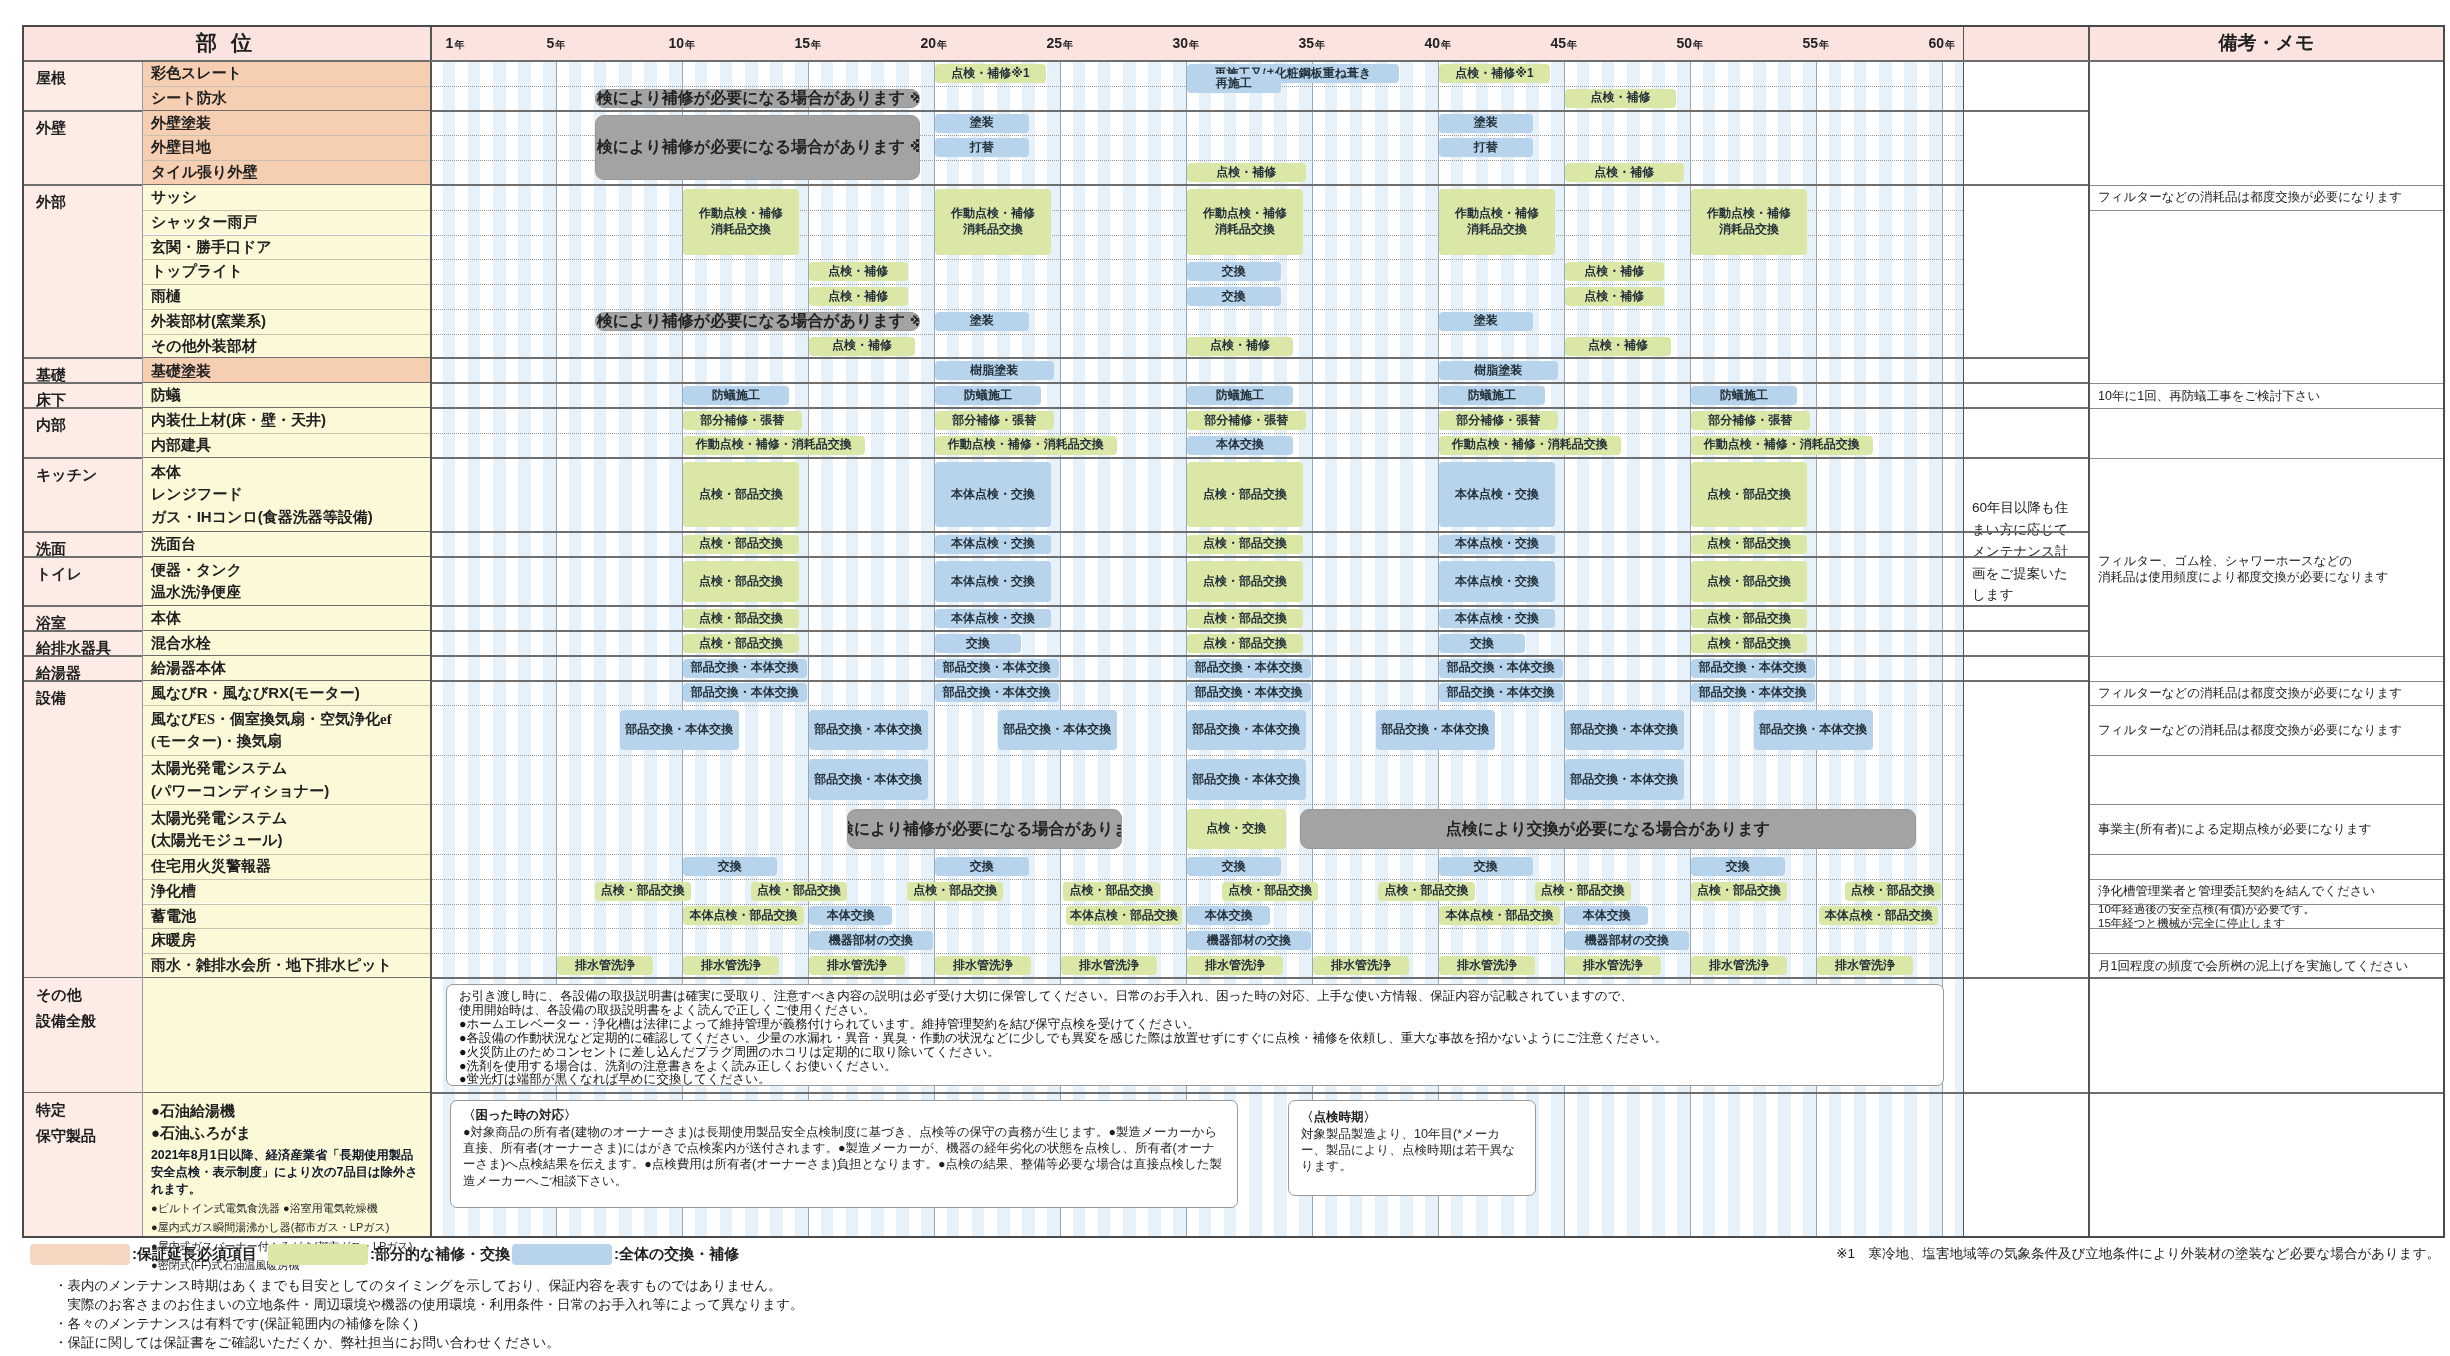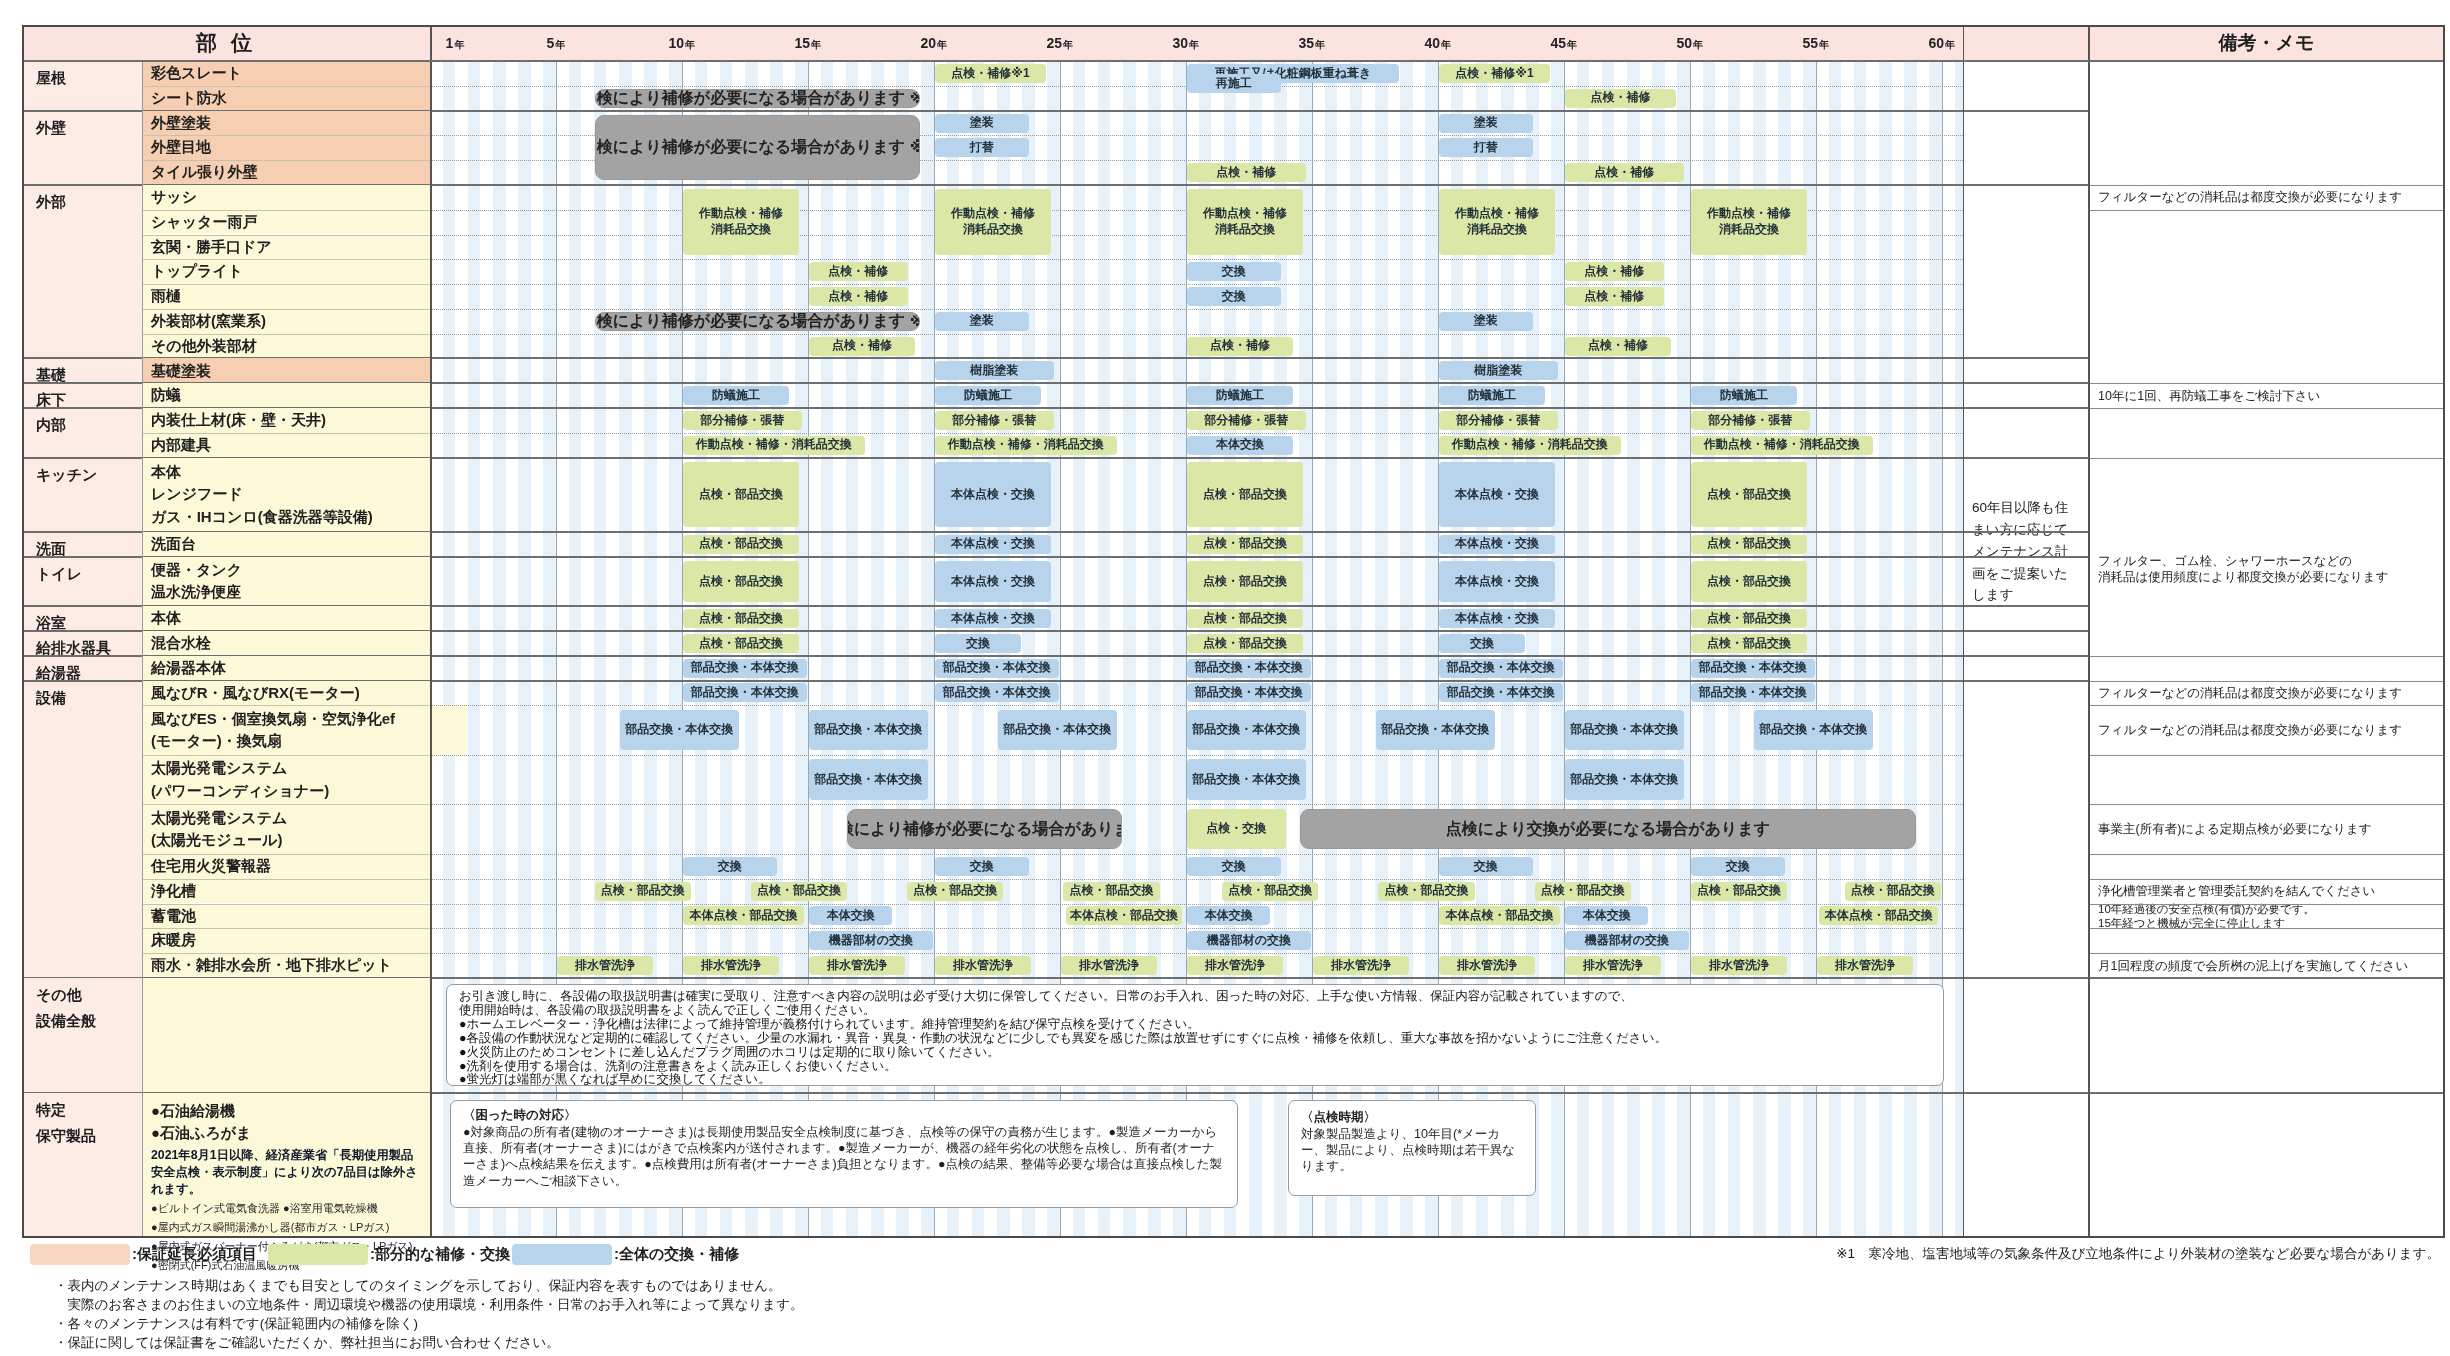--- a/index.html
+++ b/index.html
@@ -255,21 +255,21 @@
     <div class="abs icell yellow" style="left: 142px; top: 655.7px; width: 288px; height: 24.8px;">
       <div>給湯器本体</div>
     </div>
     <div class="abs gcell" style="left: 22px; top: 680.5px; width: 120px; height: 297.4px;">
       <div class="glabel">設備</div>
     </div>
     <div class="abs sep" style="left: 22px; top: 679.5px; width: 2066px; height: 2px;"></div>
     <div class="abs icell yellow" style="left: 142px; top: 680.5px; width: 288px; height: 24.8px;">
       <div>風なびR・風なびRX(モーター)</div>
     </div>
-    <div class="abs icell yellow" style="left: 142px; top: 705.3px; width: 325px; height: 49.6px;">
+    <div class="abs icell yellow" style="left: 142px; top: 705.3px; width: 288px; height: 49.6px; font-family: Liberation Serif, serif;">
       <div>風なびES・個室換気扇・空気浄化ef</div>
       <div>(モーター)・換気扇</div>
     </div>
     <div class="abs subsep" style="left: 142px; top: 705.3px; width: 288px; height: 1px;"></div>
     <div class="abs dotsep" style="left: 430px; top: 705.3px; width: 1533px;"></div>
     <div class="abs icell yellow" style="left: 142px; top: 754.8px; width: 288px; height: 49.6px;">
       <div>太陽光発電システム</div>
       <div>(パワーコンディショナー)</div>
     </div>
     <div class="abs subsep" style="left: 142px; top: 754.8px; width: 288px; height: 1px;"></div>

